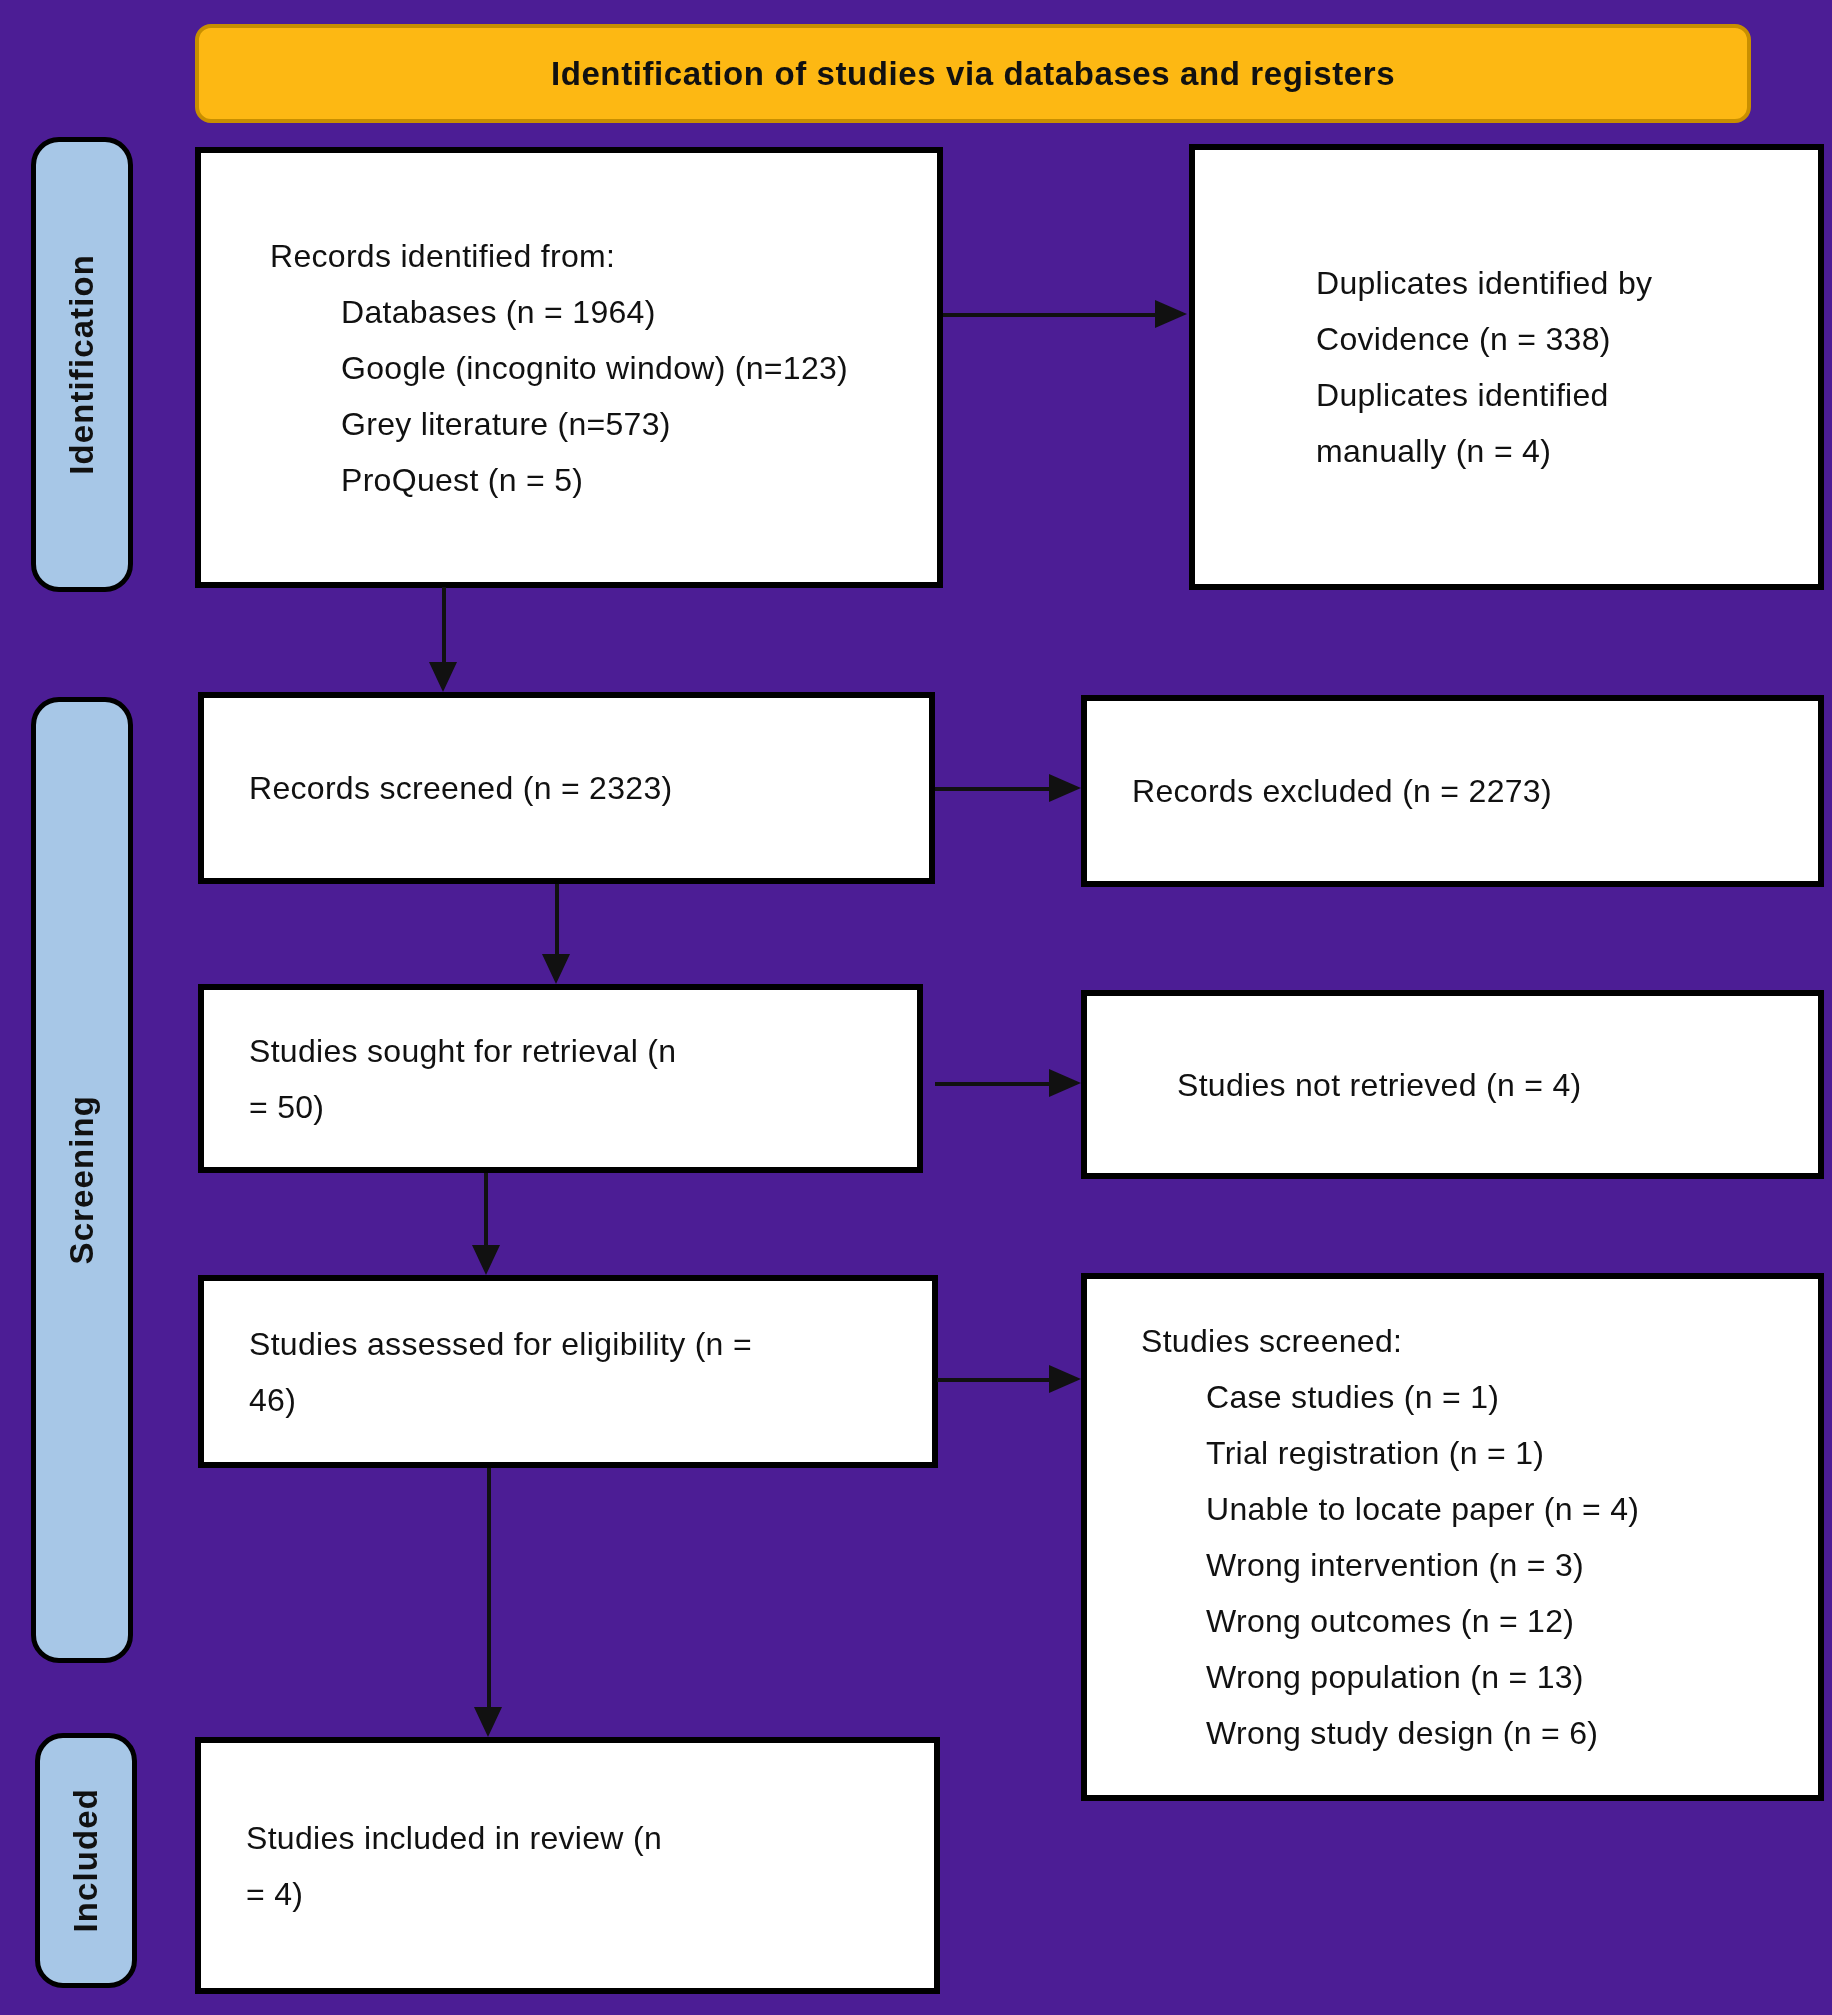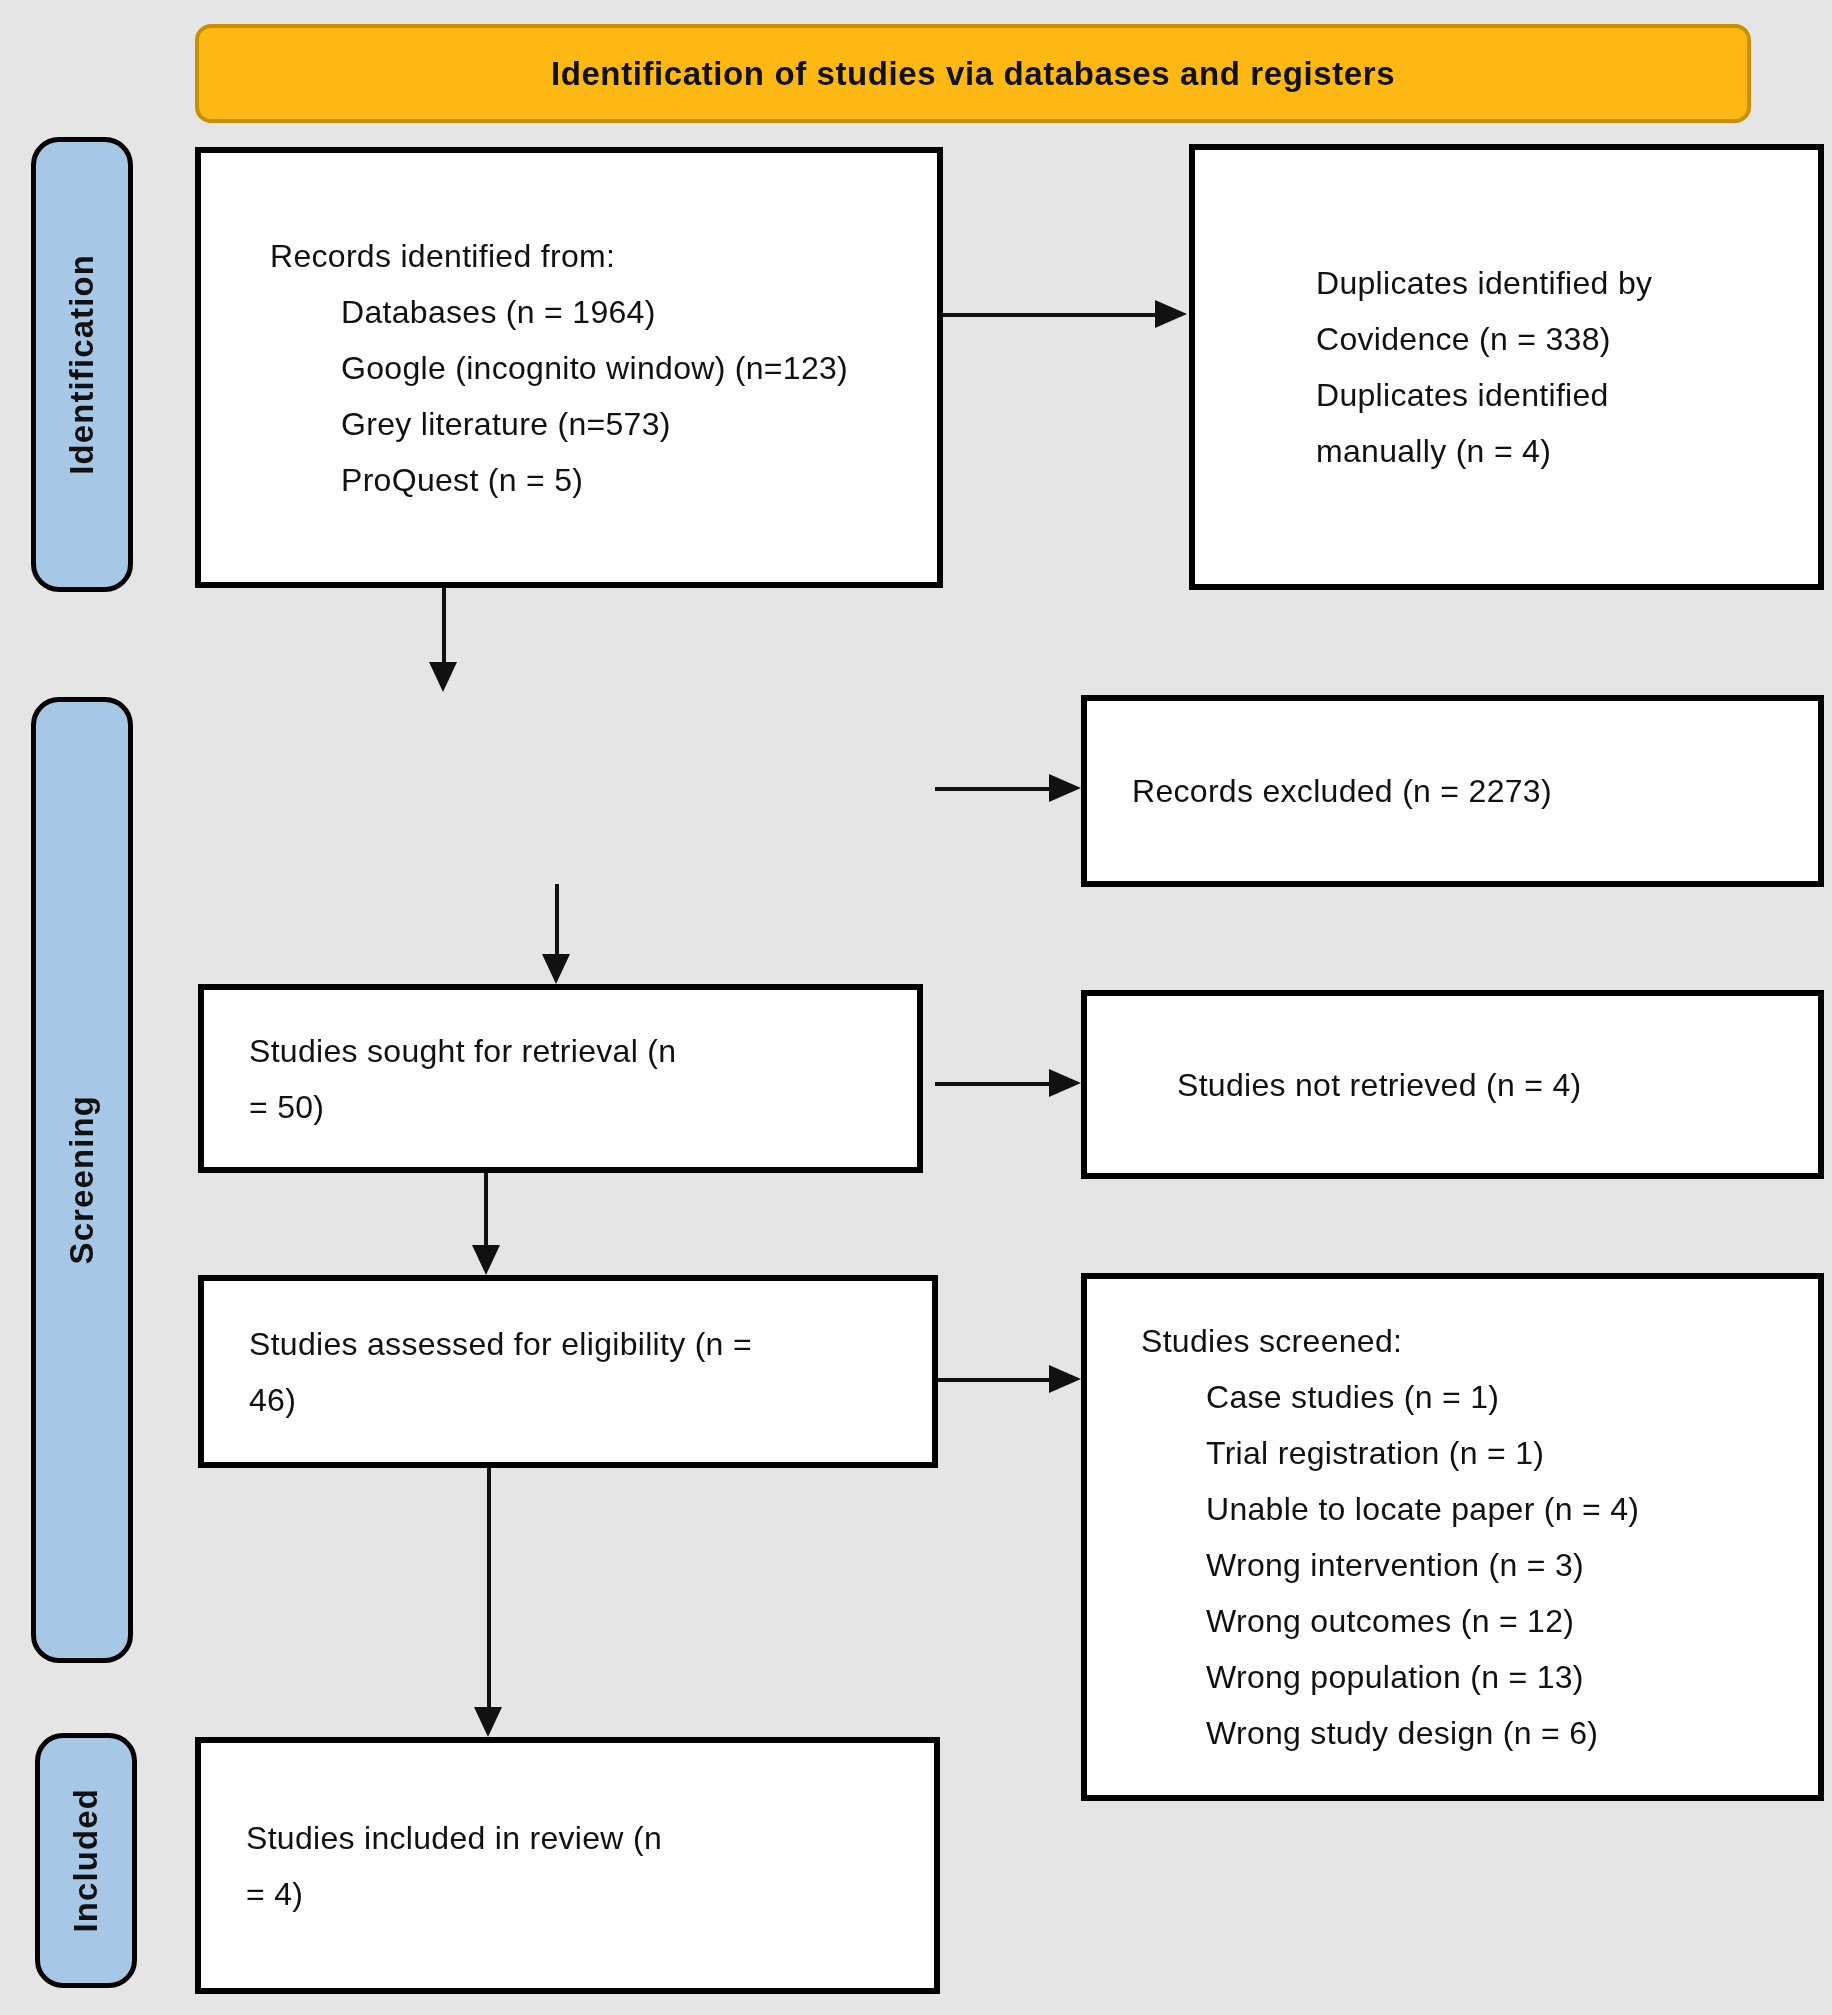--- a/index.html
+++ b/index.html
@@ -1,21 +1,21 @@
 <!DOCTYPE html>
 <html style="--banner-fill: #FDB813; --banner-border: #C88F00; --sidebar-fill: #A7C7E7; --box-border: #000000; --arrow: #111111;font-size:9px"><head>
 <meta charset="utf-8">
 <style>
   html,body{margin:0;padding:0;background:#ffffff;}
   body{
     width:1832px;height:2015px;position:relative;
     font-family:"Liberation Sans","DejaVu Sans",sans-serif;
     color:#111;
   }
-  .canvas{position:absolute;left:0;top:0;width:1832px;height:2015px;background:#e5e5e5;}
+  .canvas{position:absolute;left:0;top:0;width:1832px;height:2015px;background:#4c1d95;}
 
   
   .banner{
     position:absolute;left:195px;top:24px;width:1556px;height:99px;
     background:var(--banner-fill,#FDB813);
     border:4px solid var(--banner-border,#C98F00);
     border-radius:16px;box-sizing:border-box;
     display:flex;align-items:center;justify-content:center;
     font-size:33px;font-weight:bold;letter-spacing:0.6px;
   }
@@ -102,20 +102,23 @@
   </div>
   <div class="box box-r1">
     <div class="content">
       <div>
           <div class="list-item">Duplicates identified by Covidence (n = 338)</div>
           <div class="list-item">Duplicates identified manually (n = 4)</div>
         </div>
     </div>
   </div>
 
+  <div class="box box-l2">
+    <div class="content">Records screened (n = 2323)</div>
+  </div>
   <div class="box box-r2">
     <div class="content">Records excluded (n = 2273)</div>
   </div>
 
   <div class="box box-l3">
     <div class="content">Studies sought for retrieval (n = 50)</div>
   </div>
   <div class="box box-r3">
     <div class="content">Studies not retrieved (n = 4)</div>
   </div>

